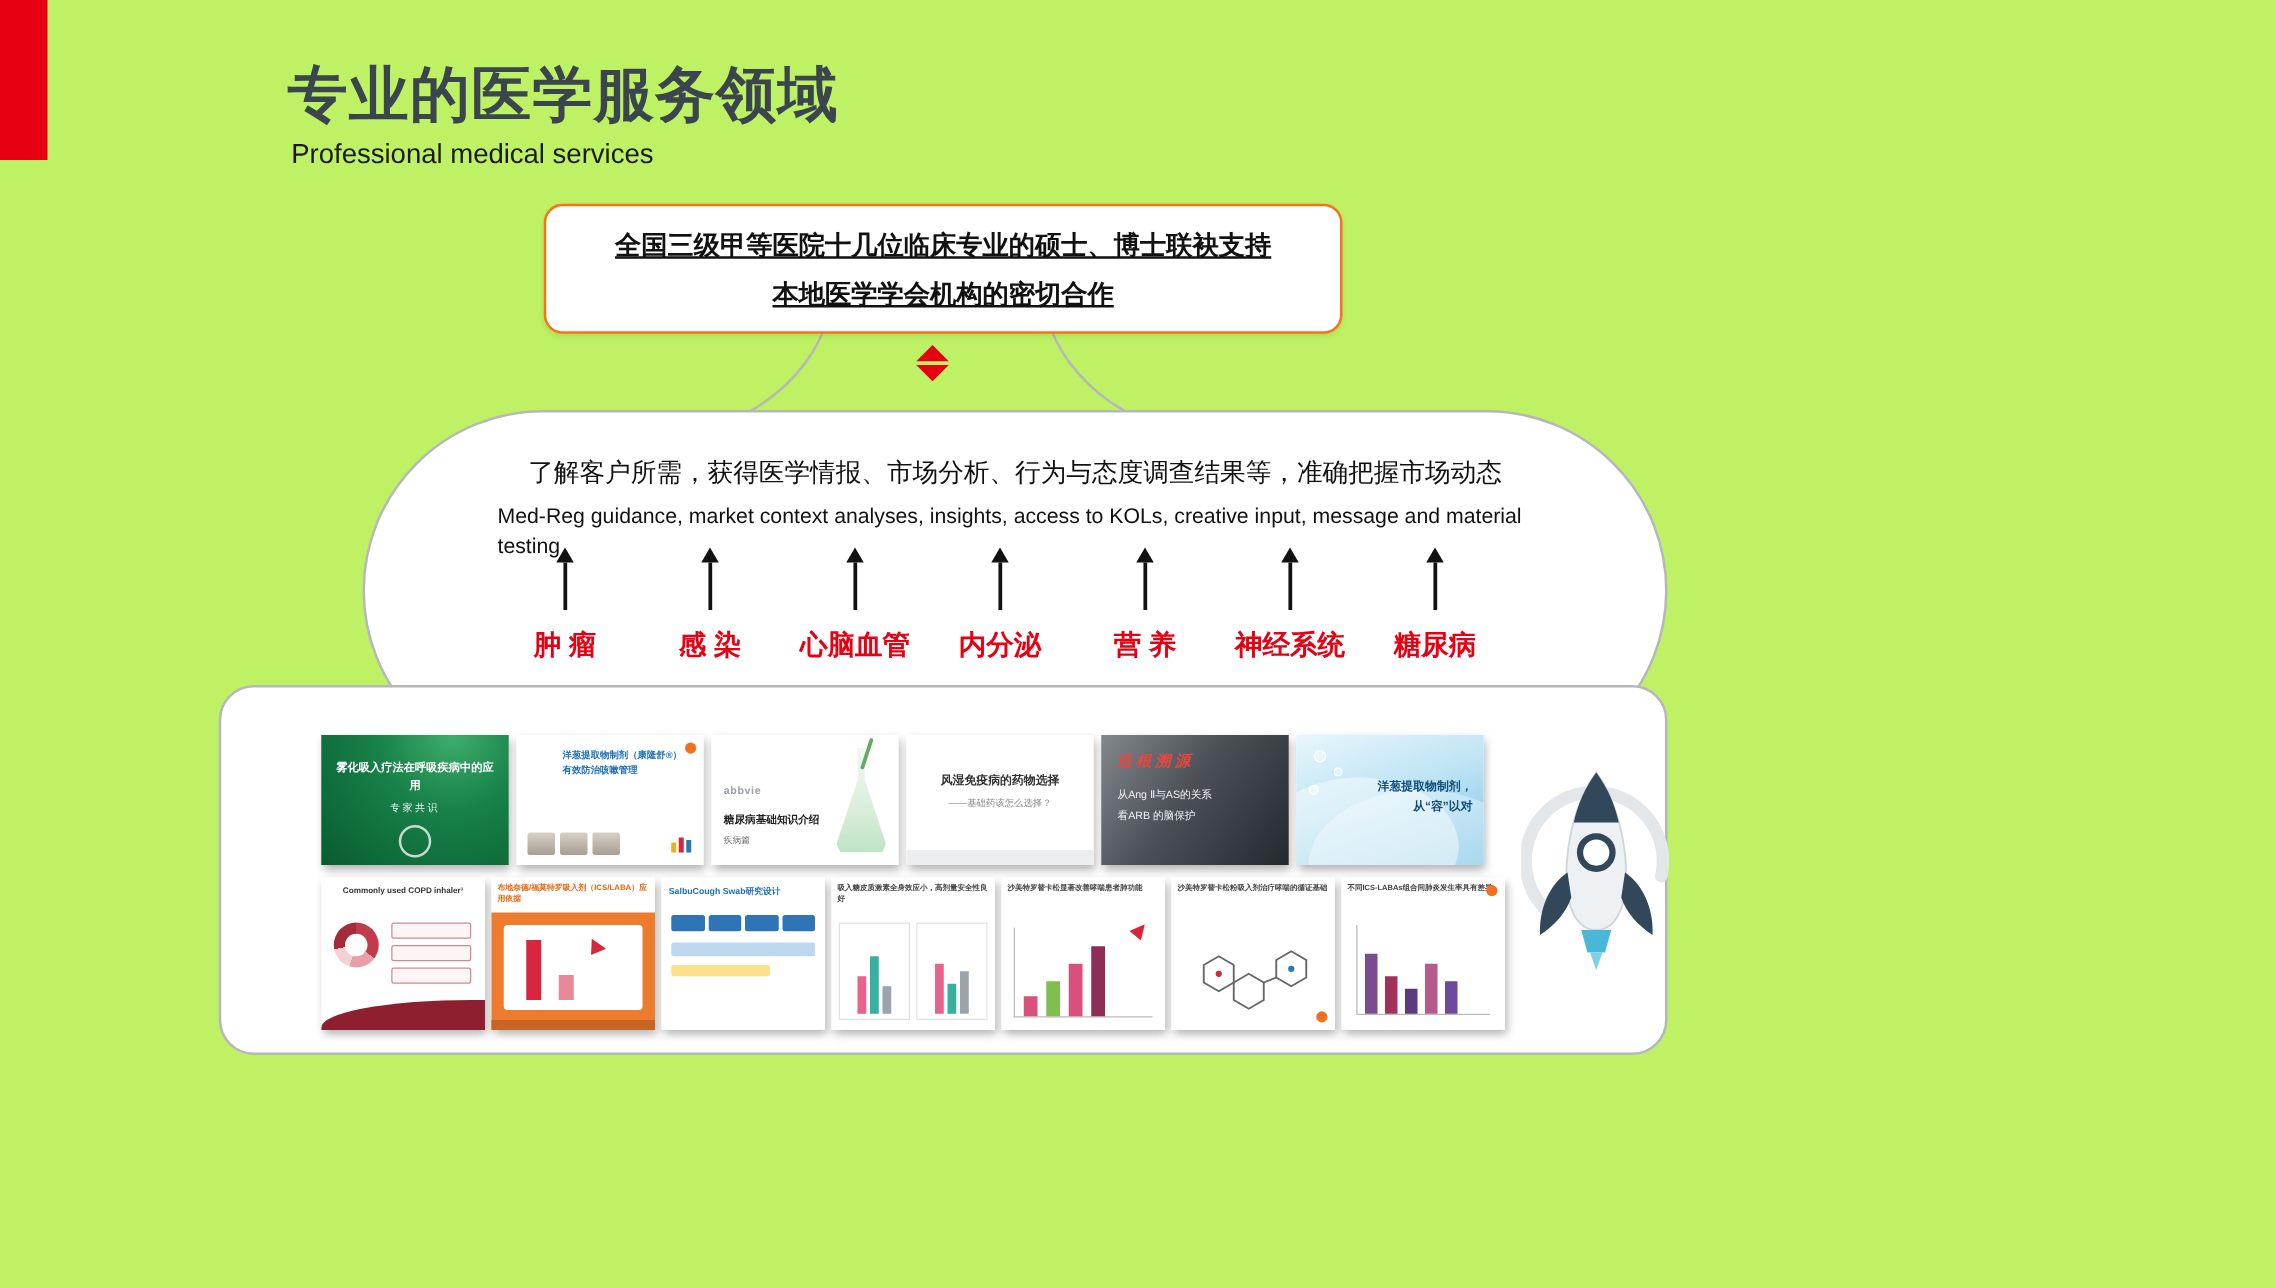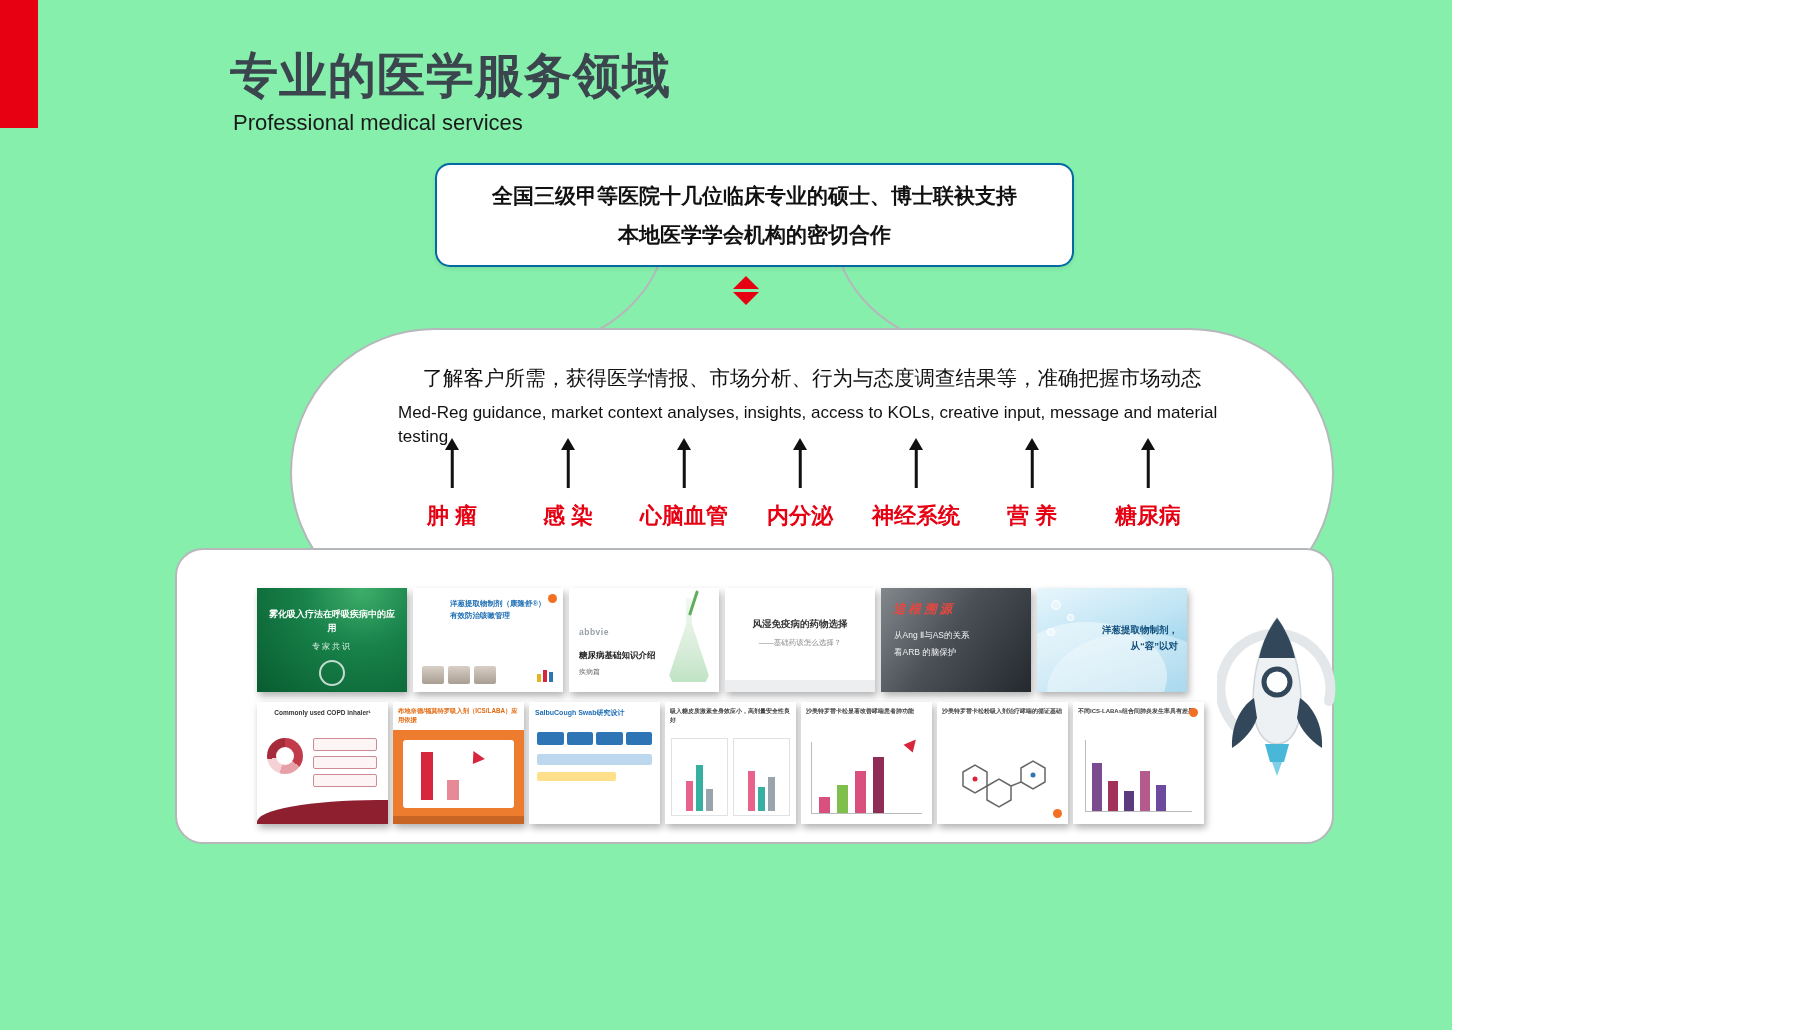--- a/index.html
+++ b/index.html
@@ -1,27 +1,27 @@
 <!DOCTYPE html>
 <html><head>
 <meta charset="utf-8">
 <style>
   html,body{margin:0;padding:0;background:#fff;}
-  .canvas{position:relative;width:1452px;height:1030px;background:#86efac;overflow:hidden;
+  .canvas{position:relative;width:1820px;height:1030px;background:#bef264;overflow:hidden;
           font-family:"Liberation Sans",sans-serif;color:#111;}
 
   
   .corner-bar{position:absolute;left:0;top:0;width:38px;height:128px;background:#e60012;}
   .title{position:absolute;left:230px;top:44px;margin:0;font-size:48px;font-weight:bold;color:#3b454e;letter-spacing:1px;}
   .subtitle{position:absolute;left:233px;top:110px;font-size:22px;color:#1a1a1a;}
 
   
   .callout{position:absolute;left:435px;top:163px;width:635px;height:100px;background:#fff;
-           border:2px solid #0369a1;border-radius:15px;box-shadow:0 2px 4px rgba(0,0,0,.08);
-           display:flex;flex-direction:column;justify-content:center;align-items:center;gap:11px;z-index:2;}
+           border:2px solid #f97316;border-radius:15px;box-shadow:0 2px 4px rgba(0,0,0,.08);
+           display:flex;flex-direction:column;justify-content:center;align-items:center;gap:11px;z-index:2;text-decoration:underline;}
   .callout-line{font-size:21px;font-weight:bold;color:#111;white-space:nowrap;}
 
   .funnel{position:absolute;left:600px;top:261px;z-index:1;}
   .diamond{position:absolute;left:733px;top:276px;display:flex;flex-direction:column;align-items:center;gap:3px;z-index:2;}
   .tri-up{width:0;height:0;border-left:13px solid transparent;border-right:13px solid transparent;border-bottom:13px solid #e60012;}
   .tri-down{width:0;height:0;border-left:13px solid transparent;border-right:13px solid transparent;border-top:13px solid #e60012;}
 
   
   .big-bubble{position:absolute;left:290px;top:328px;width:1040px;height:285px;background:#fff;
               border:2px solid #b5b8ba;border-radius:145px;z-index:1;}
@@ -192,25 +192,25 @@
     <div class="cat">
       <div class="up-arrow"></div>
       <div class="cat-label">心脑血管</div>
     </div>
     <div class="cat">
       <div class="up-arrow"></div>
       <div class="cat-label">内分泌</div>
     </div>
     <div class="cat">
       <div class="up-arrow"></div>
+      <div class="cat-label">营 养</div>
+    </div>
+    <div class="cat">
+      <div class="up-arrow"></div>
       <div class="cat-label">神经系统</div>
-    </div>
-    <div class="cat">
-      <div class="up-arrow"></div>
-      <div class="cat-label">营 养</div>
     </div>
     <div class="cat">
       <div class="up-arrow"></div>
       <div class="cat-label">糖尿病</div>
     </div>
   </div>
 
   <div class="panel">
 
     <div class="row row-top">

